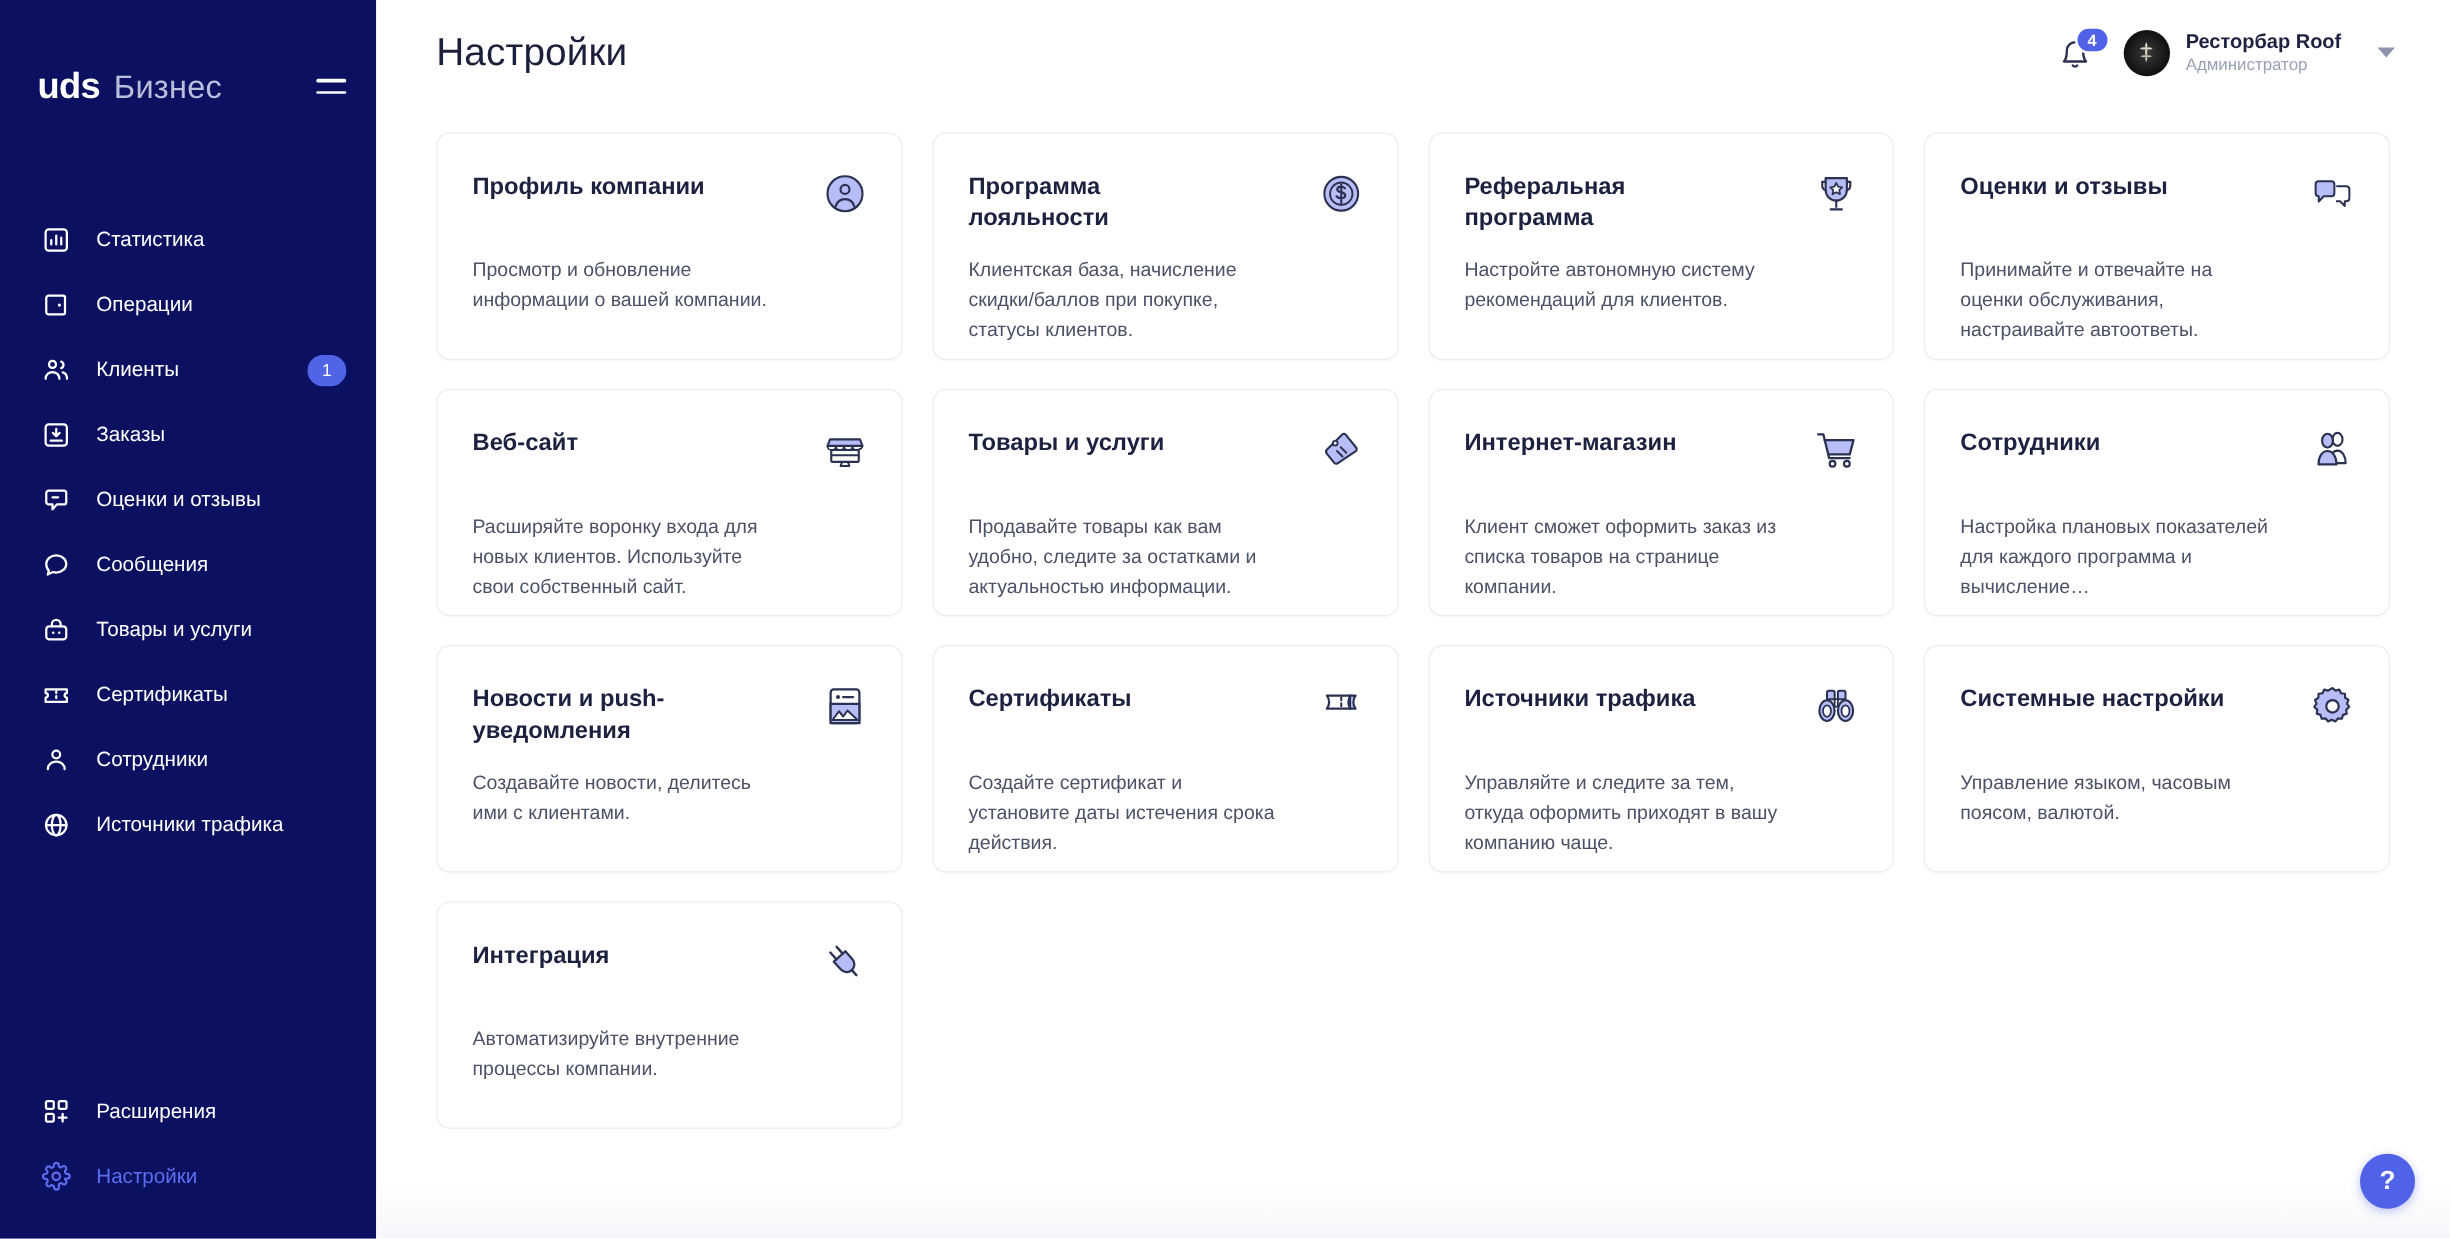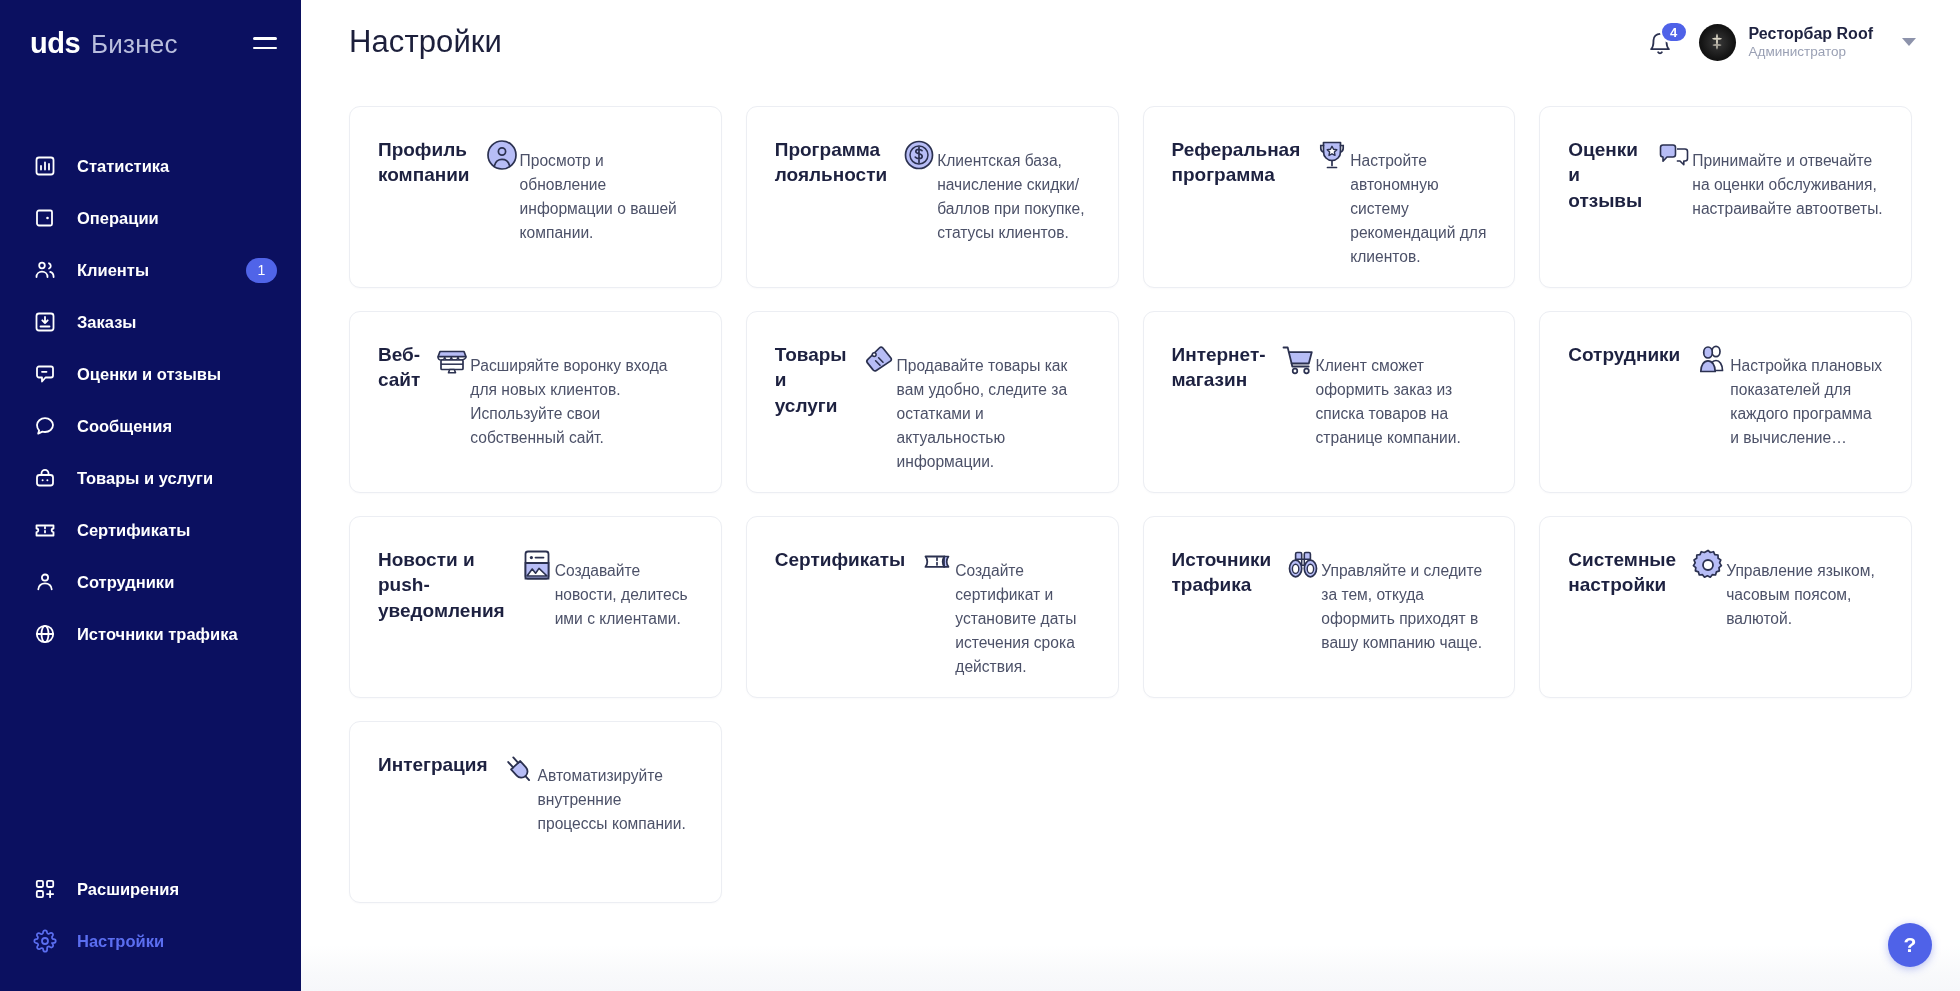--- a/index.html
+++ b/index.html
@@ -20,20 +20,21 @@
     color: #ffffff;
     position: relative;
     overflow: hidden;
   }
   .brand-row {
     display: flex;
     align-items: center;
     height: 86px;
     padding-left: 30px;
     padding-right: 24px;
+    margin-top: 26px;
   }
   .brand-logo { display: flex; align-items: baseline; gap: 11px; }
   .brand-uds {
     font-size: 29px; font-weight: 700; letter-spacing: -0.5px; color: #ffffff;
   }
   .brand-sub {
     font-size: 26px; font-weight: 300; color: #b9bedd; letter-spacing: 0.2px;
   }
   .hamburger {
     margin-left: auto;
@@ -56,21 +57,21 @@
   }
   .nav-item .ic {
     width: 26px; height: 26px; flex: 0 0 26px;
     display: flex; align-items: center; justify-content: center;
     color: #ffffff;
   }
   .nav-item .ic svg { width: 24px; height: 24px; display:block; }
   .nav-label {
     margin-left: 19px;
     font-size: 16.5px;
-    font-weight: 700;
+    font-weight: 400;
     color: #ffffff;
     white-space: nowrap;
   }
   .nav-item.active .nav-label { color: #5b6ef0; }
   .nav-item.active .ic { color: #5b6ef0; }
   .nav-badge {
     margin-left: auto;
     min-width: 31px; height: 25px;
     background: #5064e8;
     border-radius: 13px;
@@ -144,21 +145,21 @@
     grid-template-columns: repeat(4, 1fr);
     gap: 23px 24px;
   }
   .card {
     background: #ffffff;
     border: 1px solid #eceef3;
     border-radius: 11px;
     height: 182px;
     padding: 30px 27px 20px 28px;
     cursor: pointer;
-    display: flex; flex-direction: row;
+    display: flex; flex-direction: column;
     box-shadow: 0 1px 2px rgba(30,40,90,0.025);
   }
   .card-head {
     display: flex; align-items: flex-start; justify-content: space-between;
     gap: 14px;
     min-height: 56px;
   }
   .card-title {
     font-size: 19px;
     font-weight: 700;

